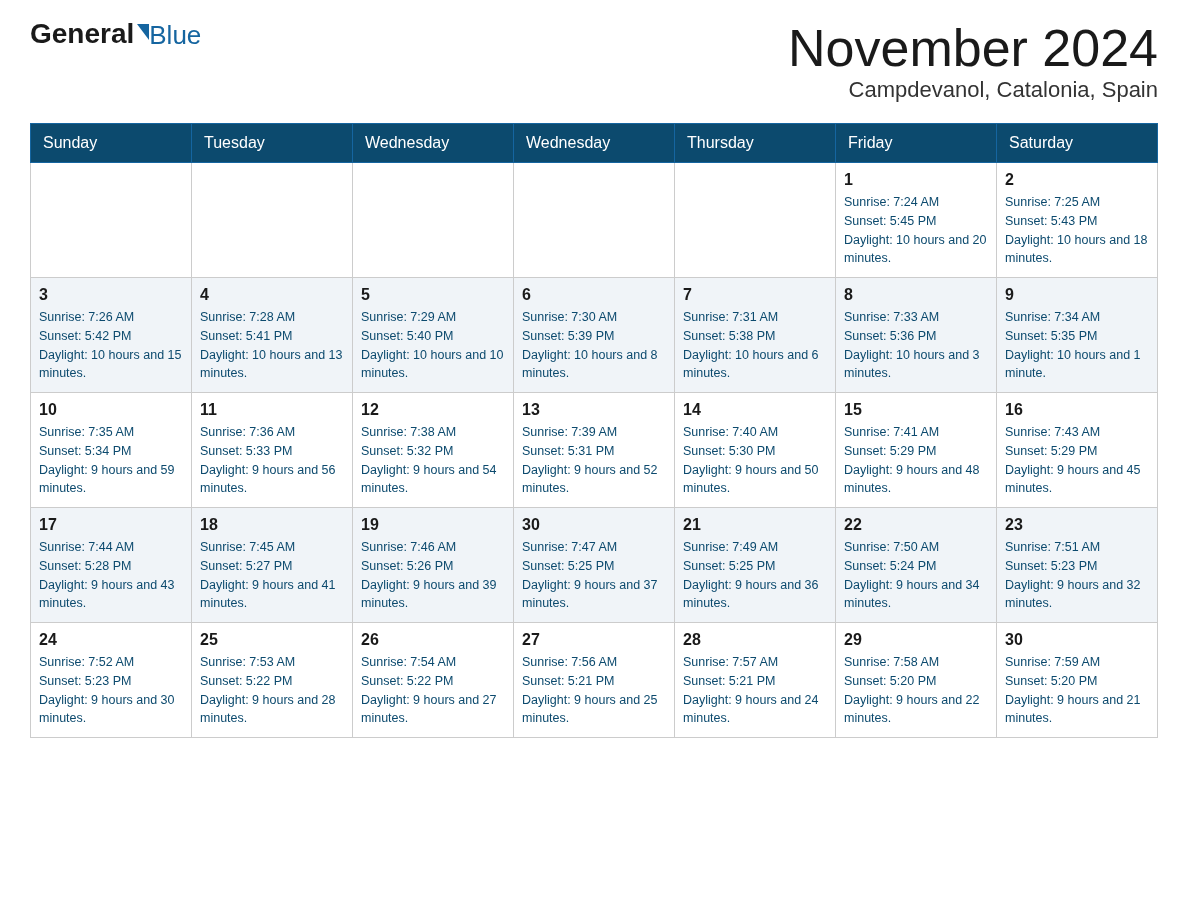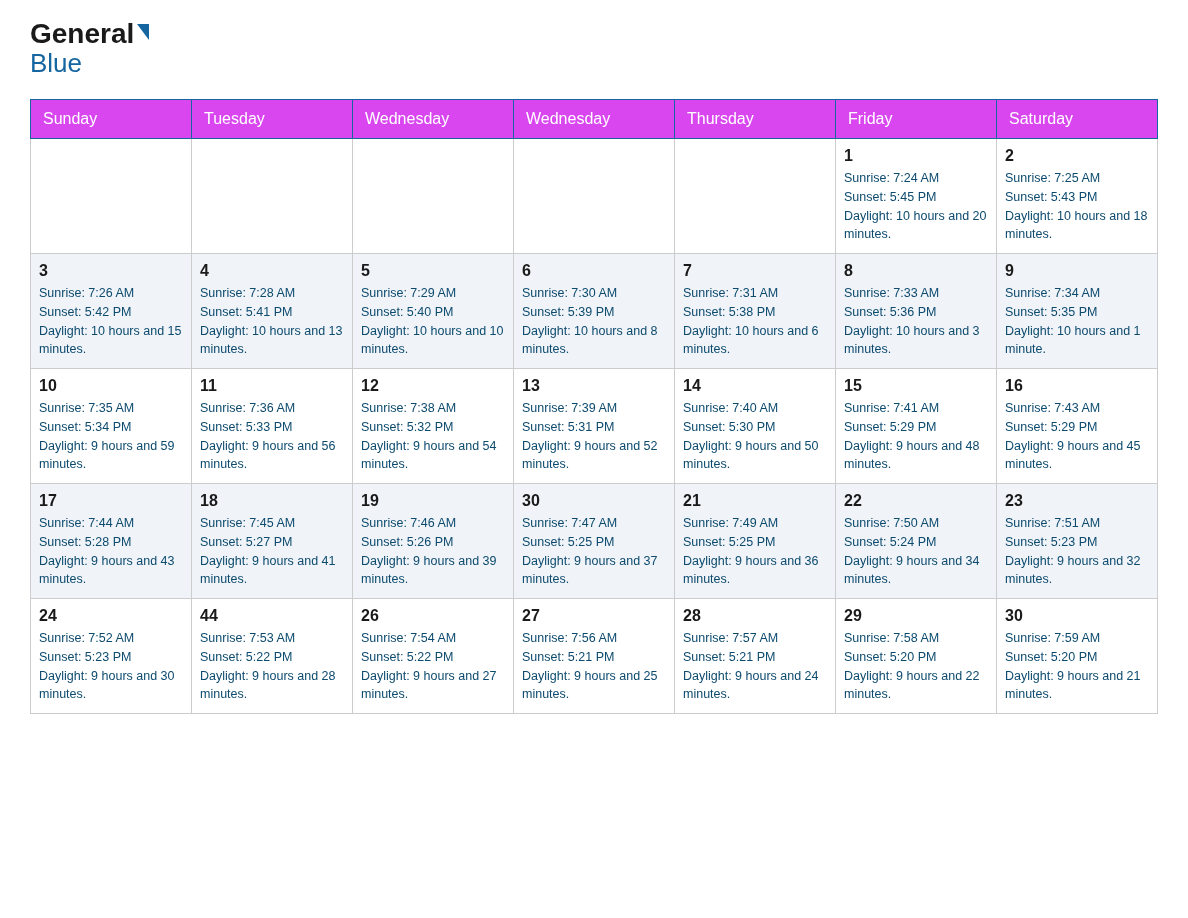--- a/index.html
+++ b/index.html
@@ -11,21 +11,21 @@
       min-height: 918px;
     }
     .header {
       display: flex;
       justify-content: space-between;
       align-items: flex-start;
       margin-bottom: 20px;
     }
     .logo {
       display: flex;
-      flex-direction: column;
+      flex-direction: row;
       align-items: flex-start;
     }
     .logo-text {
       font-size: 28px;
       font-weight: bold;
       color: #1a1a1a;
       line-height: 1;
     }
     .logo-bottom {
       font-size: 26px;
@@ -85,33 +85,37 @@
       background: #f9f9f9;
     }
     tr:nth-child(odd) td {
       background: #ffffff;
     }
     tr:nth-child(even) td {
       background: #f0f4f8;
     }
     
     .calendar thead tr th {
-      background: #d946ef;
+      background: #0c4a6e;
       padding-left: 12px;
     }
   </style>
 </head>
 <body>
 
 <div class="header">
   <div class="logo">
     <div class="logo-text">
       General<span style="display:inline-block;width:0;height:0;border-left:12px solid transparent;border-bottom:0px solid transparent;border-top:16px solid #1565a0;margin-left:3px;vertical-align:top;margin-top:4px;"></span>
     </div>
     <div class="logo-bottom">Blue</div>
+  </div>
+  <div class="title-block">
+    <h1>November 2024</h1>
+    <h2>Campdevanol, Catalonia, Spain</h2>
   </div>
 </div>
 
 <table class="calendar">
   <thead>
     <tr>
       <th>Sunday</th>
       <th>Tuesday</th>
       <th>Wednesday</th>
       <th>Wednesday</th>
@@ -225,21 +229,21 @@
           <span class="day-number">23</span>
           <div class="day-info">Sunrise: 7:51 AM<br>Sunset: 5:23 PM<br>Daylight: 9 hours and 32 minutes.</div>
         </td>
       </tr>
       <tr>
         <td>
           <span class="day-number">24</span>
           <div class="day-info">Sunrise: 7:52 AM<br>Sunset: 5:23 PM<br>Daylight: 9 hours and 30 minutes.</div>
         </td>
         <td>
-          <span class="day-number">44</span>
+          <span class="day-number">25</span>
           <div class="day-info">Sunrise: 7:53 AM<br>Sunset: 5:22 PM<br>Daylight: 9 hours and 28 minutes.</div>
         </td>
         <td>
           <span class="day-number">26</span>
           <div class="day-info">Sunrise: 7:54 AM<br>Sunset: 5:22 PM<br>Daylight: 9 hours and 27 minutes.</div>
         </td>
         <td>
           <span class="day-number">27</span>
           <div class="day-info">Sunrise: 7:56 AM<br>Sunset: 5:21 PM<br>Daylight: 9 hours and 25 minutes.</div>
         </td>

